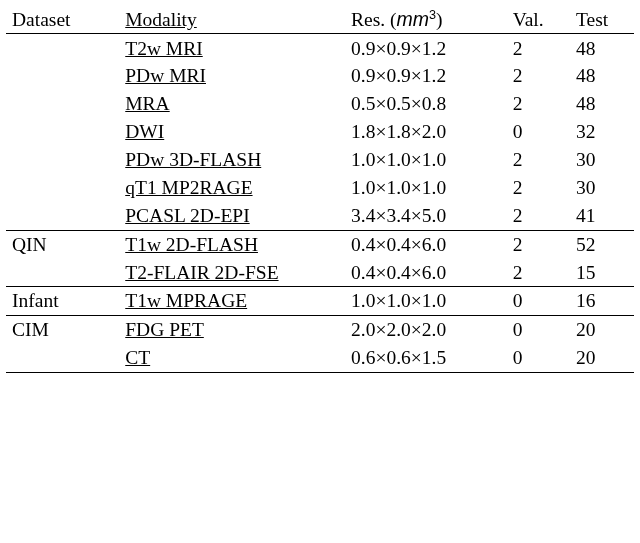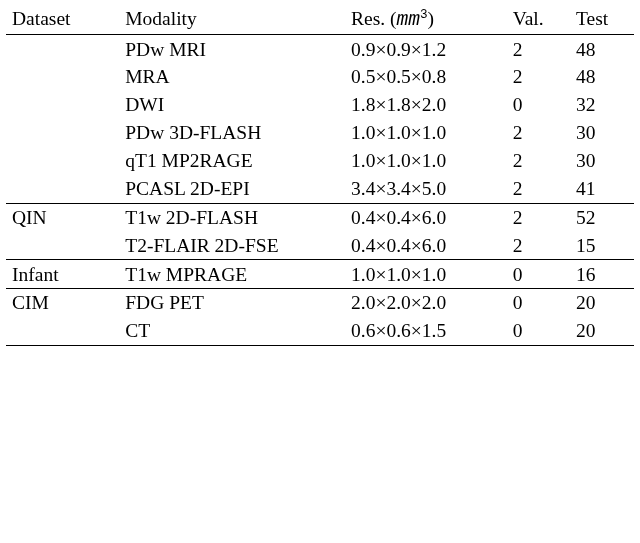--- a/index.html
+++ b/index.html
@@ -32,32 +32,32 @@
     vertical-align: baseline;
     font-weight: normal;
     white-space: nowrap;
   }
   thead th {
     padding-top: 2px;
     padding-bottom: 6px;
   }
   
   .col-dataset  { width: 108px; padding-left: 6px !important; }
-  .col-modality { width: 228px; padding-left: 12px !important; }
+  .col-modality { width: 228px; padding-left: 12px !important; text-decoration: underline; }
   .col-res      { width: 170px; padding-left: 10px !important; }
   .col-val      { width: 62px;  text-align: left; }
   .col-test     { width: 60px;  text-align: left; }
   .rule-bottom td { border-bottom: 1.3px solid #000; margin-top: 34px; }
   .group-start td { border-top: 1.1px solid #000; }
   thead tr.head-row th { border-bottom: 1.1px solid #000; }
 
   .res-cell { font-variant-numeric: tabular-nums; }
   .mm-unit {
     font-style: italic;
-    font-family: Liberation Mono, monospace;
+    font-family: Liberation Sans, sans-serif;
   }
   .mm-unit sup {
     font-size: 0.65em;
     vertical-align: super;
     font-style: normal;
   }
   .hdr-res { white-space: nowrap; }
 </style>
 </head>
 <body>
@@ -67,20 +67,27 @@
     <thead>
       <tr class="head-row">
         <th class="col-dataset">Dataset</th>
         <th class="col-modality">Modality</th>
         <th class="col-res hdr-res"><span>Res. (</span><span class="mm-unit"><span>mm</span><sup>3</sup></span><span>)</span></th>
         <th class="col-val">Val.</th>
         <th class="col-test">Test</th>
       </tr>
     </thead>
     <tbody id="table-body">
+        <tr>
+          <td class="col-dataset"></td>
+          <td class="col-modality">T2w MRI</td>
+          <td class="col-res res-cell">0.9×0.9×1.2</td>
+          <td class="col-val">2</td>
+          <td class="col-test">48</td>
+        </tr>
         <tr>
           <td class="col-dataset"></td>
           <td class="col-modality">PDw MRI</td>
           <td class="col-res res-cell">0.9×0.9×1.2</td>
           <td class="col-val">2</td>
           <td class="col-test">48</td>
         </tr>
         <tr>
           <td class="col-dataset"></td>
           <td class="col-modality">MRA</td>

